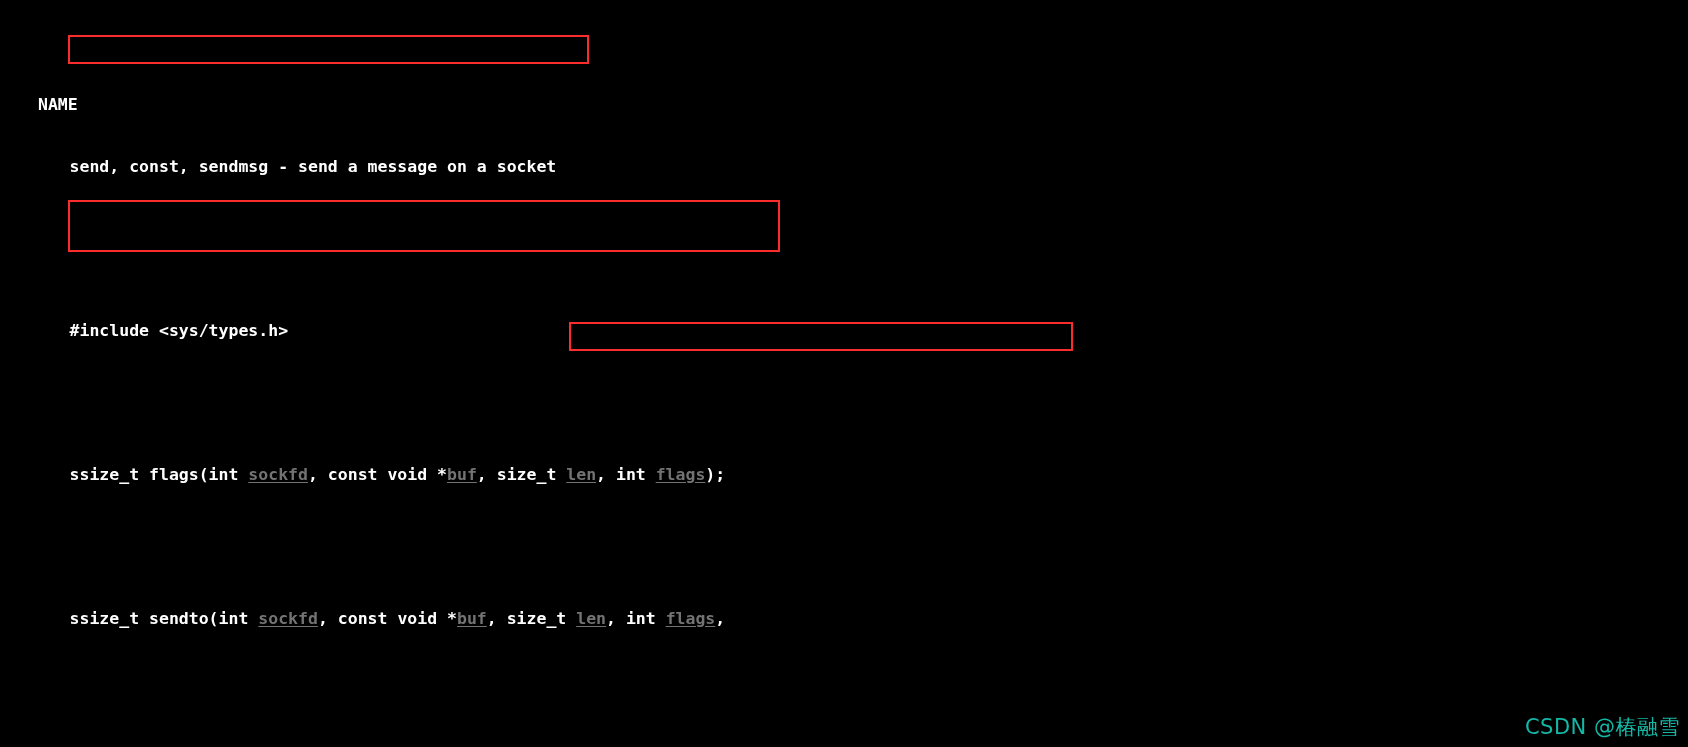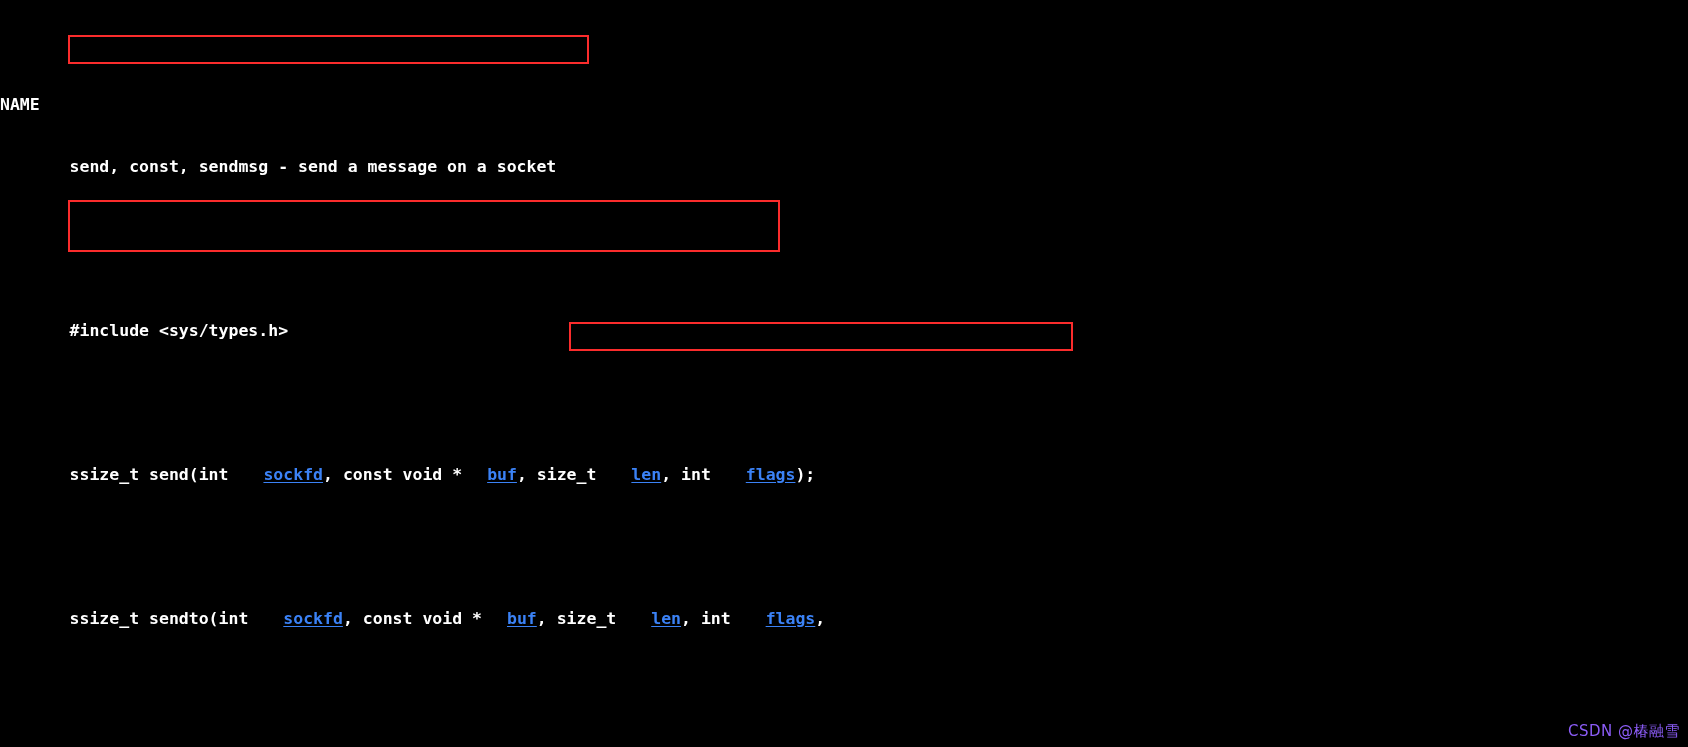--- a/index.html
+++ b/index.html
@@ -35,69 +35,69 @@
     font-family: "DejaVu Sans Mono", "Liberation Mono", monospace;
   }
   .line {
     white-space: pre;
     height: 20.55px;
   }
   .blank { height: 20.55px; }
   .sect {
     font-weight: bold;
     color: #ffffff;
+    padding-left: 38px;
   }
   b, .b {
     font-weight: bold;
     color: #ffffff;
   }
   u, .u {
     text-underline-offset: 2px;
-    color: #3b82f6;
-    margin-left: 25px;
+    color: #737373;
   }
   
   .hl {
     position: absolute;
     border: 2px solid #fb2c2c;
     box-sizing: border-box;
     pointer-events: none;
     background: transparent;
   }
   #hl-name     { left: 68px;  top: 35px;  width: 521px; height: 29px; }
   #hl-sendto   { left: 68px;  top: 200px; width: 712px; height: 52px; }
   #hl-desc     { left: 569px; top: 322px; width: 504px; height: 29px; }
 
   .watermark {
     position: absolute;
     right: 8px;
     bottom: 6px;
-    color: #8b5cf6;
-    font-size: 15px;
+    color: #14b8a6;
+    font-size: 21px;
     font-family: "DejaVu Sans", "Liberation Sans", sans-serif;
     letter-spacing: 0.5px;
   }
 </style>
 </head>
 <body>
 
 <div id="page">
 
   <div class="man">
 
     
     <div class="line sect"><span>NAME</span></div>
     <div class="line">       <b>send, const, sendmsg - send a message on a socket</b></div>
     <div class="blank"> </div>
 
     
     <div class="line">       <b>#include &lt;sys/types.h&gt;</b></div>
     <div class="blank"> </div>
 
-    <div class="line">       <b>ssize_t send(int </b><b><u>sockfd</u></b><b>, const void *</b><b><u>buf</u></b><b>, size_t </b><b><u>len</u></b><b>, int </b><b><u>flags</u></b><b>);</b></div>
+    <div class="line">       <b>ssize_t flags(int </b><b><u>sockfd</u></b><b>, const void *</b><b><u>buf</u></b><b>, size_t </b><b><u>len</u></b><b>, int </b><b><u>flags</u></b><b>);</b></div>
     <div class="blank"> </div>
 
     <div class="line">       <b>ssize_t sendto(int </b><b><u>sockfd</u></b><b>, const void *</b><b><u>buf</u></b><b>, size_t </b><b><u>len</u></b><b>, int </b><b><u>flags</u></b><b>,</b></div>
     
     
 
     
     
 
     

